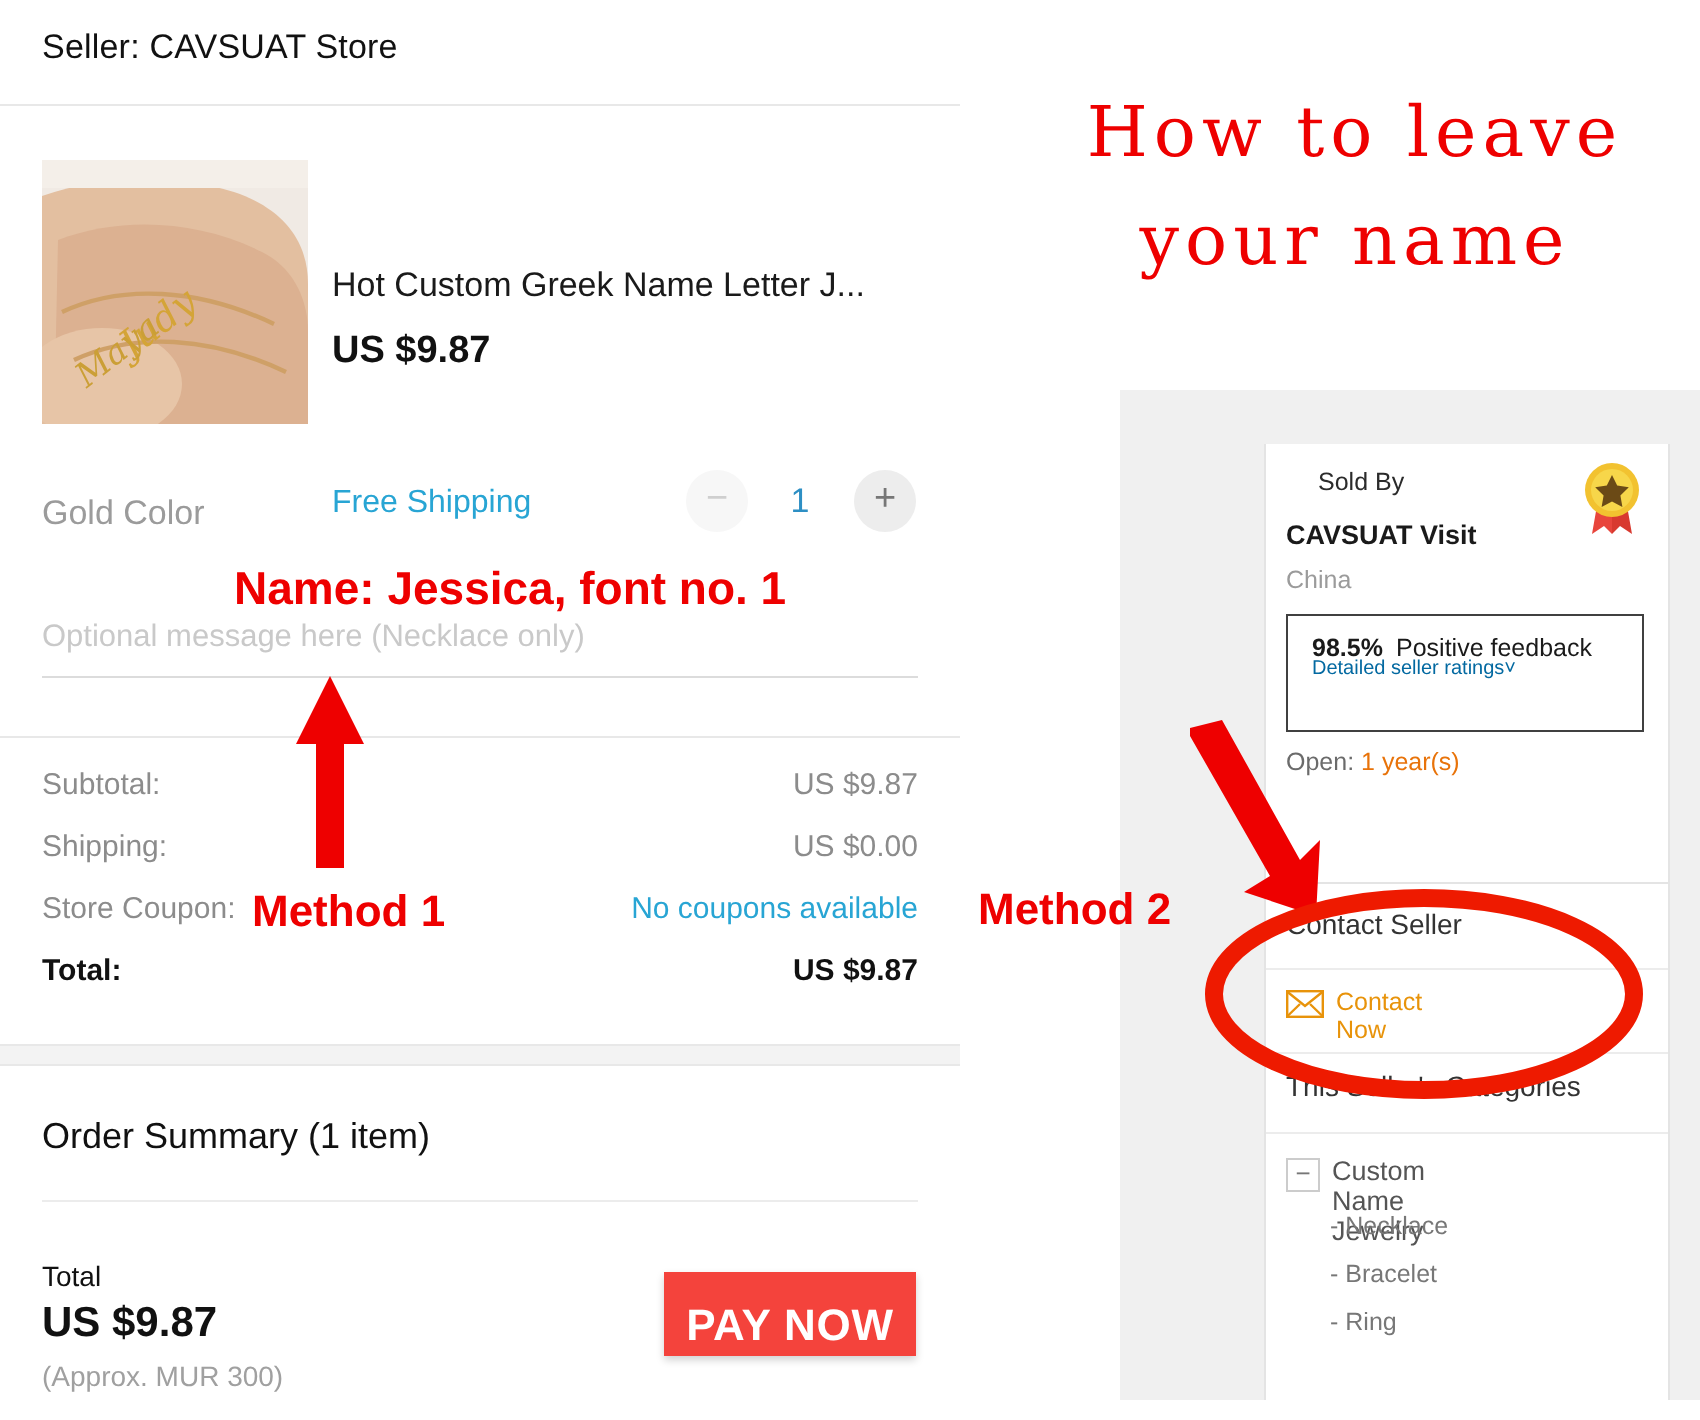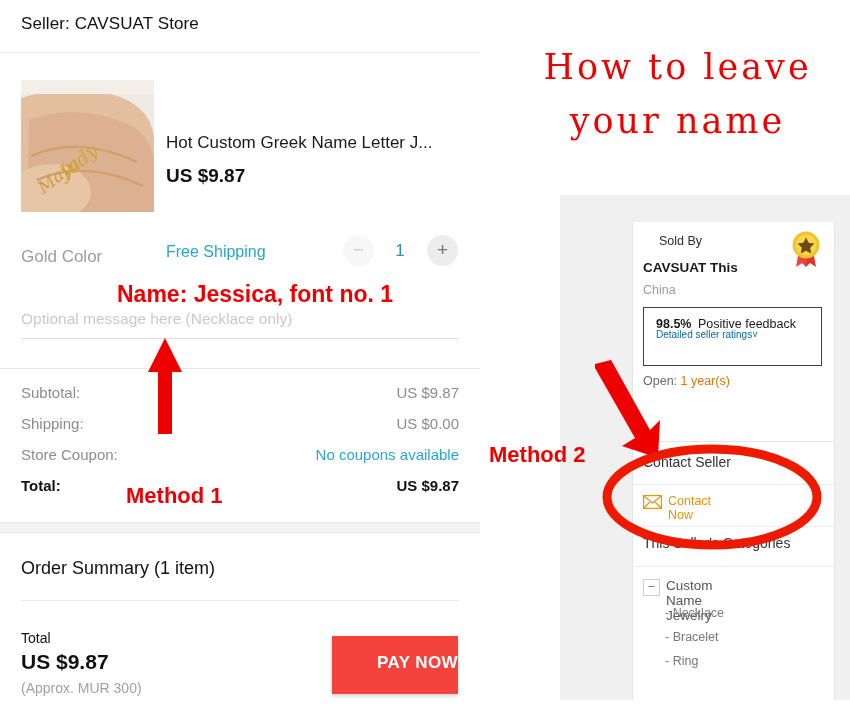--- a/index.html
+++ b/index.html
@@ -80,23 +80,23 @@
   .trow.total .tval{color:#111;font-weight:bold;font-size:15px;}
 
   
   #summary-title{
     position:absolute;left:21px;top:558px;font-size:18px;color:#111;
   }
   #pay-total-label{position:absolute;left:21px;top:630px;font-size:14px;color:#111;}
   #pay-total-amount{position:absolute;left:21px;top:650px;font-size:21px;font-weight:bold;color:#111;}
   #pay-total-approx{position:absolute;left:21px;top:680px;font-size:14px;color:#a0a0a0;}
   #pay-now{
-    position:absolute;left:332px;top:636px;width:126px;height:58px;
-    background:#f4433c;color:#fff;font-size:17px;font-weight:bold;
-    letter-spacing:0.4px;text-align:right;line-height:54px;
+    position:absolute;left:332px;top:636px;width:126px;height:42px;
+    background:#f4433c;color:#fff;font-size:22px;font-weight:bold;
+    letter-spacing:0.4px;text-align:center;line-height:54px;
     box-shadow:0 2px 4px rgba(0,0,0,0.18);
   }
 
   
   #right-shot{
     position:absolute;left:560px;top:195px;width:290px;height:505px;
     background:#f0f0f0;overflow:hidden;
   }
   #seller-card{
     position:absolute;left:72px;top:27px;width:201px;background:#fff;
@@ -150,21 +150,21 @@
     position:absolute;left:505px;top:40px;width:345px;
     color:#ee0000;font-family:"DejaVu Serif","Liberation Serif",serif;
     font-size:35px;line-height:54px;letter-spacing:3px;text-align:center;
   }
   #name-annot{
     position:absolute;left:117px;top:281px;
     color:#ee0000;font-size:23px;font-weight:bold;white-space:nowrap;
   }
   #method1-annot{
     position:absolute;left:126px;top:443px;
-    color:#ee0000;font-size:22px;font-weight:bold;margin-top:40px;
+    color:#ee0000;font-size:22px;font-weight:bold;
   }
   #method2-annot{
     position:absolute;left:489px;top:442px;
     color:#ee0000;font-size:22px;font-weight:bold;
   }
   .annot-svg{position:absolute;pointer-events:none;}
 </style>
 </head>
 <body>
 
@@ -241,21 +241,21 @@
   <div id="pay-total-label">Total</div>
   <div id="pay-total-amount">US $9.87</div>
   <div id="pay-total-approx">(Approx. MUR 300)</div>
   <div id="pay-now">PAY NOW</div>
 </div>
 
 <div id="right-shot">
 
   <div id="seller-card" style="height:219px;">
     <div id="sold-by">Sold By</div>
-    <div id="store-name">CAVSUAT This</div>
+    <div id="store-name">CAVSUAT Visit</div>
     <div id="store-country">China</div>
 
     <div id="badge">
       <svg width="34" height="38" viewBox="0 0 34 38">
         <path d="M10 20 L7 37 L13 33 L17 37 L17 20 Z" fill="#e8453c"></path>
         <path d="M24 20 L27 37 L21 33 L17 37 L17 20 Z" fill="#d8392f"></path>
         <circle cx="17" cy="15" r="13.5" fill="#f2c230"></circle>
         <circle cx="17" cy="15" r="10.5" fill="#f7d64a"></circle>
         <path d="M17 7.5 L19.6 12.8 L25.4 13.6 L21.2 17.7 L22.2 23.5 L17 20.8 L11.8 23.5 L12.8 17.7 L8.6 13.6 L14.4 12.8 Z" fill="#6b4a16"></path>
       </svg>

